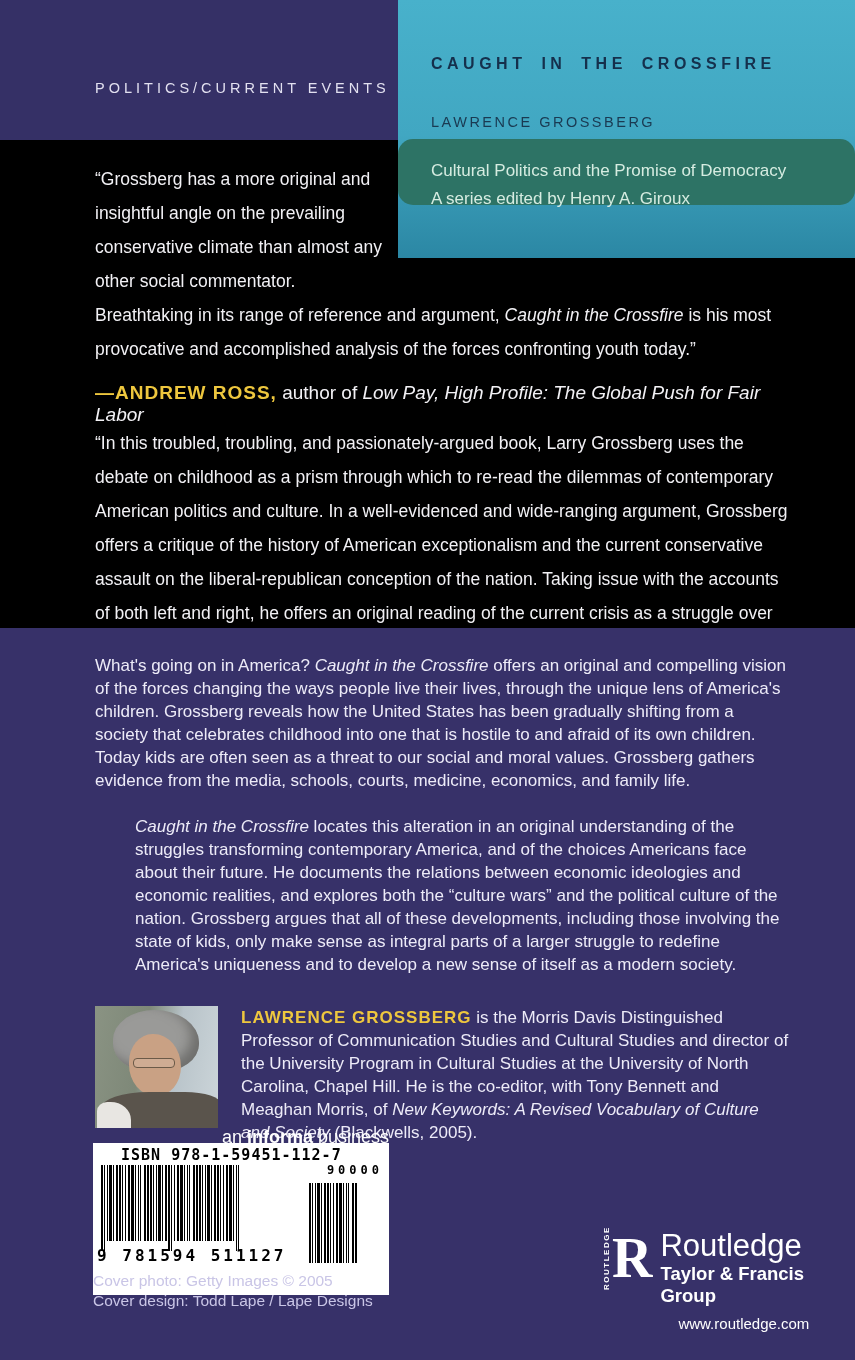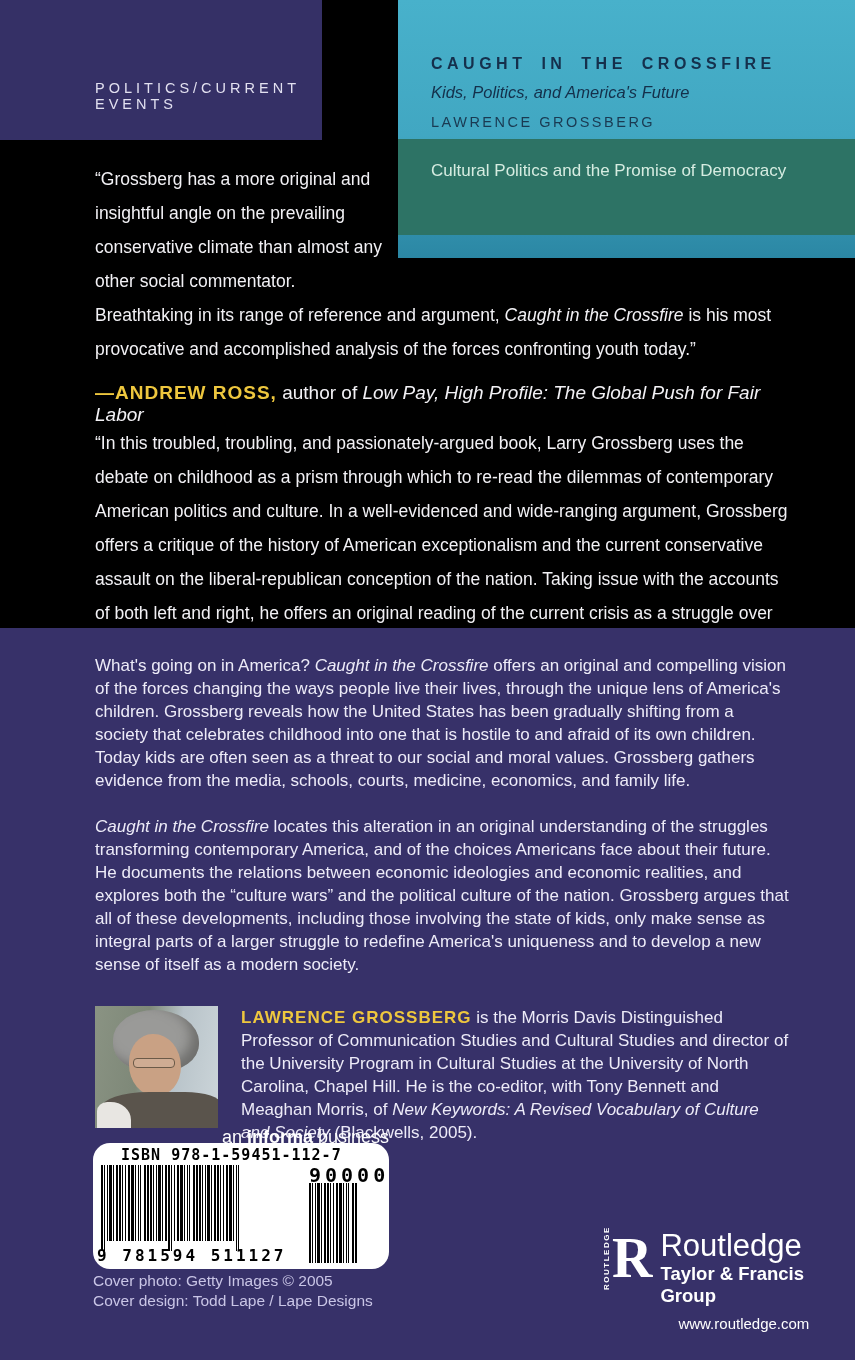--- a/index.html
+++ b/index.html
@@ -1,72 +1,72 @@
 <!DOCTYPE html>
 <html><head>
 <meta charset="utf-8">
 <style>
   * { margin:0; padding:0; box-sizing:border-box; }
   html,body { width:855px; height:1360px; background:#000; }
   body { font-family:"Liberation Sans", sans-serif; position:relative; overflow:hidden; }
   .cover { position:absolute; inset:0; }
 
   
-  .purple-top { position:absolute; left:0; top:0; width:322px; height:140px; background:#353066; }
+  .purple-top { position:absolute; left:0; top:0; width:398px; height:140px; background:#353066; }
   .category { position:absolute; left:95px; top:80px; color:#e2e0f0; font-size:14.5px; letter-spacing:4px; }
 
   .black-band { position:absolute; left:0; top:140px; width:855px; height:488px; background:#000; }
   .band-content { padding:22px 65px 0 95px; }
   .wrap-spacer { float:right; width:392px; height:122px; }
 
   .teal-panel { position:absolute; left:398px; top:0; width:457px; height:258px;
                 background:linear-gradient(180deg,#48b1cb 0%,#41a7c2 52%,#2b87a4 100%); }
   .book-title { position:absolute; left:33px; top:55px; color:#15304c; font-size:16px; font-weight:bold; letter-spacing:4.5px; word-spacing:6px; }
   .book-subtitle { position:absolute; left:33px; top:83px; color:#14304b; font-size:16.5px; font-style:italic; }
   .book-author { position:absolute; left:33px; top:114px; color:#1a3a52; font-size:14.5px; letter-spacing:2.5px; }
-  .green-box { position:absolute; left:0; top:139px; width:457px; height:96px; background:#2d7365; }
+  .green-box { position:absolute; left:0; top:139px; width:457px; height:66px; background:#2d7365;border-radius:15px; }
   .series-line1 { position:absolute; left:33px; top:22px; color:#d6ece1; font-size:17px; }
   .series-line2 { position:absolute; left:33px; top:50px; color:#d6ece1; font-size:17px; }
 
   
   .quote { color:#f2f1f5; font-size:17.5px; line-height:34px; }
   .quote .ital { font-style:italic; }
   .attribution { margin-top:16px; font-size:19px; color:#f2f1f5; }
   .attr-name { color:#eec73e; font-weight:bold; letter-spacing:1px; }
   .attr-work { font-style:italic; }
   .quote2 { }
 
   
   .purple-main { position:absolute; left:0; top:628px; width:855px; height:732px; background:#373169; }
   .main-content { padding:26px 65px 0 95px; }
   .desc { color:#edebf8; font-size:17px; line-height:23px; }
   .desc .ital { font-style:italic; }
-  .desc2 { margin-top:23px; }
+  .desc2 { margin-top:23px;margin-left:40px; }
 
   .bio { margin-top:30px; display:flex; gap:23px; }
   .photo { width:123px; height:122px; flex:0 0 123px; position:relative; overflow:hidden;
            background:linear-gradient(100deg,#8a9383 0%,#7e8878 38%,#b8c3c9 62%,#cdd6da 100%); }
   .photo .hair { position:absolute; left:18px; top:4px; width:86px; height:62px; border-radius:48% 52% 45% 45%; background:#9a9a98; box-shadow:inset -8px -6px 12px #6f6f6d; }
   .photo .face { position:absolute; left:34px; top:28px; width:52px; height:62px; border-radius:46% 54% 48% 52%; background:#c9a184; }
   .photo .glasses { position:absolute; left:38px; top:52px; width:42px; height:10px; border:1px solid #6b5a48; border-radius:4px; background:rgba(255,255,255,.12); }
   .photo .jacket { position:absolute; left:6px; top:86px; width:120px; height:40px; border-radius:40% 30% 0 0; background:#5a544c; }
   .photo .collar { position:absolute; left:2px; top:96px; width:34px; height:30px; background:#e8e6e2; border-radius:30% 60% 0 0; }
   .bio-text { color:#edebf8; font-size:17px; line-height:23px; }
   .bio-name { color:#eec73e; font-weight:bold; letter-spacing:1px; }
   .bio-text .ital { font-style:italic; }
 
   
   .informa { position:absolute; left:93px; top:499px; width:296px; text-align:right; color:#fff; font-size:18px; }
   .informa b { font-weight:bold; }
-  .barcode-box { position:absolute; left:93px; top:515px; width:296px; height:126px; background:#fff;border-radius:17px; }
+  .barcode-box { position:absolute; left:93px; top:515px; width:296px; height:152px; background:#fff; }
   .isbn-label { position:absolute; left:28px; top:3px; font-family:"DejaVu Sans Mono",monospace; font-size:15px; font-weight:bold; color:#000; letter-spacing:1px; }
   .bars-main { position:absolute; left:8px; top:22px; }
   .bars-addon { position:absolute; left:216px; top:22px; }
   .ean-digits { position:absolute; left:4px; top:103px; width:210px; font-family:"DejaVu Sans Mono",monospace; font-size:16px; font-weight:bold; color:#000; letter-spacing:3px; }
-  .addon-digits { position:absolute; left:216px; top:20px; width:74px; text-align:left; font-family:"DejaVu Sans Mono",monospace; font-size:20px; font-weight:bold; color:#000; letter-spacing:4px; }
+  .addon-digits { position:absolute; left:216px; top:20px; width:74px; text-align:right; font-family:"DejaVu Sans Mono",monospace; font-size:12px; font-weight:bold; color:#000; letter-spacing:4px; }
 
   .credits { position:absolute; left:93px; top:643px; color:#c9c5e6; font-size:15.5px; line-height:20px; }
 
   
   .publisher { position:absolute; left:602px; top:600px; width:230px; color:#fff; }
   .pub-row { display:flex; align-items:flex-start; gap:8px; }
   .logo-mark { display:flex; align-items:stretch; height:62px; }
   .logo-vertical { writing-mode:vertical-rl; transform:rotate(180deg); font-size:8px; font-weight:bold; letter-spacing:1.5px; color:#fff; line-height:10px; text-align:center; }
   .logo-r { font-size:56px; font-weight:bold; color:#fff; line-height:60px; font-family:"Liberation Serif",serif; }
   .pub-names { padding-top:2px; }
@@ -88,24 +88,24 @@
       <p class="attribution"><span class="attr-name">—STUART ISBN,</span><span> author of </span><span class="attr-work">The Hard Road to Renewal: Thatcherism and the Crisis of the Left</span></p>
     </div>
   </div>
 
   <div class="purple-top">
     <div class="category">POLITICS/CURRENT EVENTS</div>
   </div>
 
   <div class="teal-panel">
     <div class="book-title">CAUGHT IN THE CROSSFIRE</div>
-    <div class="book-subtitle">Kids, Politics, and America's Future</div>
     <div class="book-author">LAWRENCE GROSSBERG</div>
     <div class="green-box">
       <div class="series-line1">Cultural Politics and the Promise of Democracy</div>
+      <div class="series-line2">A series edited by Henry A. Giroux</div>
     </div>
   </div>
 
   <div class="purple-main">
     <div class="main-content">
       <p class="desc"><span>What's going on in America? </span><span class="ital">Caught in the Crossfire</span><span> offers an original and compelling vision of the forces changing the ways people live their lives, through the unique lens of America's children. Grossberg reveals how the United States has been gradually shifting from a society that celebrates childhood into one that is hostile to and afraid of its own children. Today kids are often seen as a threat to our social and moral values. Grossberg gathers evidence from the media, schools, courts, medicine, economics, and family life.</span></p>
       <p class="desc desc2"><span class="ital">Caught in the Crossfire</span><span> locates this alteration in an original understanding of the struggles transforming contemporary America, and of the choices Americans face about their future. He documents the relations between economic ideologies and economic realities, and explores both the “culture wars” and the political culture of the nation. Grossberg argues that all of these developments, including those involving the state of kids, only make sense as integral parts of a larger struggle to redefine America's uniqueness and to develop a new sense of itself as a modern society.</span></p>
 
       <div class="bio">
         <div class="photo">

